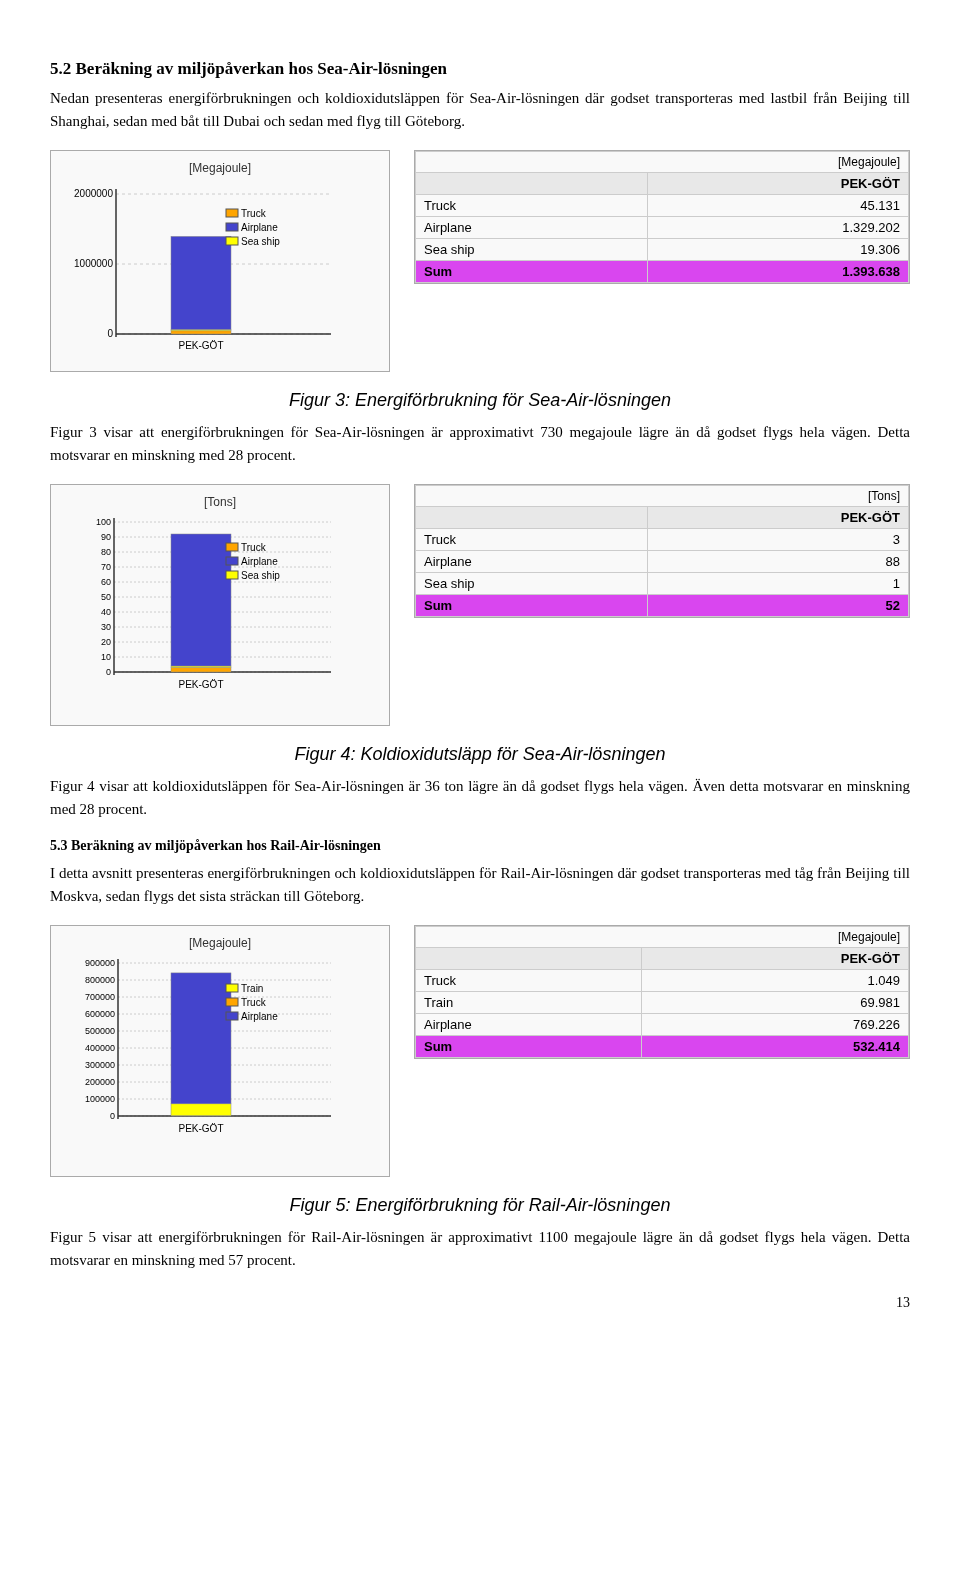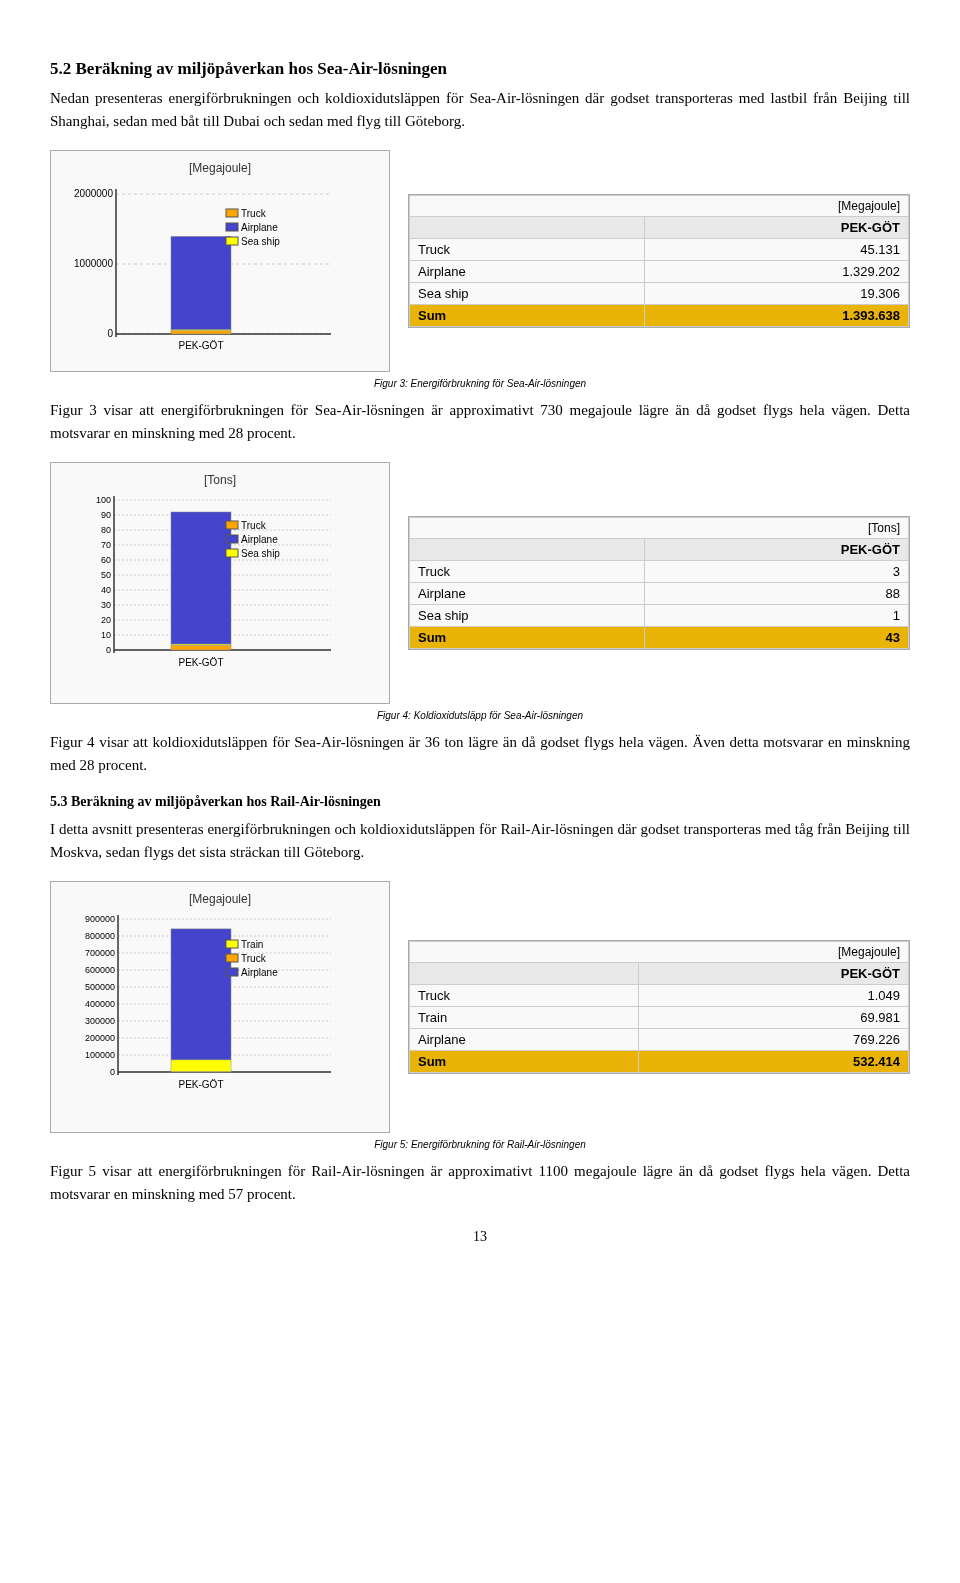--- a/index.html
+++ b/index.html
@@ -18,23 +18,23 @@
       margin-top: 39px;
     }
     p {
       text-align: justify;
       margin-bottom: 10px;
       line-height: 1.5;
     }
     .figure-container {
       display: flex;
       flex-direction: row;
-      align-items: center;
+      align-items: flex-start;
       margin: 18px 0 6px 0;
-      gap: 18px;
+      gap: 24px;
     }
     .chart-area {
       border: 1px solid #aaa;
       background: #f9f9f9;
       padding: 10px 10px 8px 10px;
       flex: 0 0 340px;
       min-width: 300px;
     }
     .chart-title {
       font-size: 12px;
@@ -57,42 +57,42 @@
       width: 100%;
       border-collapse: collapse;
     }
     .table-area th, .table-area td {
       padding: 3px 8px;
       border: 1px solid #ccc;
     }
     .table-area td.label { text-align: left; }
     .table-area td.value { text-align: right; }
     .table-area tr.sum-row td {
-      background: #eab308;
+      background: #d946ef;
       font-weight: bold;
     }
     .table-area tr.header-row td {
       background: #e8e8e8;
       font-weight: bold;
       text-align: right;
     }
     .figure-caption {
       text-align: center;
       font-style: italic;
-      font-size: 10px;
-      margin: 6px 0 10px 0;
+      font-size: 18px;
+      margin: 18px 0 10px 0;
       font-family: Arial, sans-serif;
     }
     .section-heading {
       font-size: 14px;
       font-weight: bold;
       margin: 18px 0 8px 0;
     }
     .page-number {
-      text-align: center;
+      text-align: right;
       margin-top: 24px;
       font-size: 14px;
     }
   </style>
 </head>
 <body>
 
 <h2>5.2   Beräkning av miljöpåverkan hos Sea-Air-lösningen</h2>
 <p>Nedan presenteras energiförbrukningen och koldioxidutsläppen för Sea-Air-lösningen där godset transporteras med lastbil från Beijing till Shanghai, sedan med båt till Dubai och sedan med flyg till Göteborg.</p>
 
@@ -233,21 +233,21 @@
         <tr>
           <td class="label">Airplane</td>
           <td class="value">88</td>
         </tr>
         <tr>
           <td class="label">Sea ship</td>
           <td class="value">1</td>
         </tr>
         <tr class="sum-row">
           <td class="label">Sum</td>
-          <td class="value">43</td>
+          <td class="value">52</td>
         </tr>
       </tbody>
     </table>
   </div>
 </div>
 <div class="figure-caption">Figur 4: Koldioxidutsläpp för Sea-Air-lösningen</div>
 
 <p>Figur 4 visar att koldioxidutsläppen för Sea-Air-lösningen är 36 ton lägre än då godset flygs hela vägen. Även detta motsvarar en minskning med 28 procent.</p>
 
 <h2 class="section-heading">5.3   Beräkning av miljöpåverkan hos Rail-Air-lösningen</h2>

